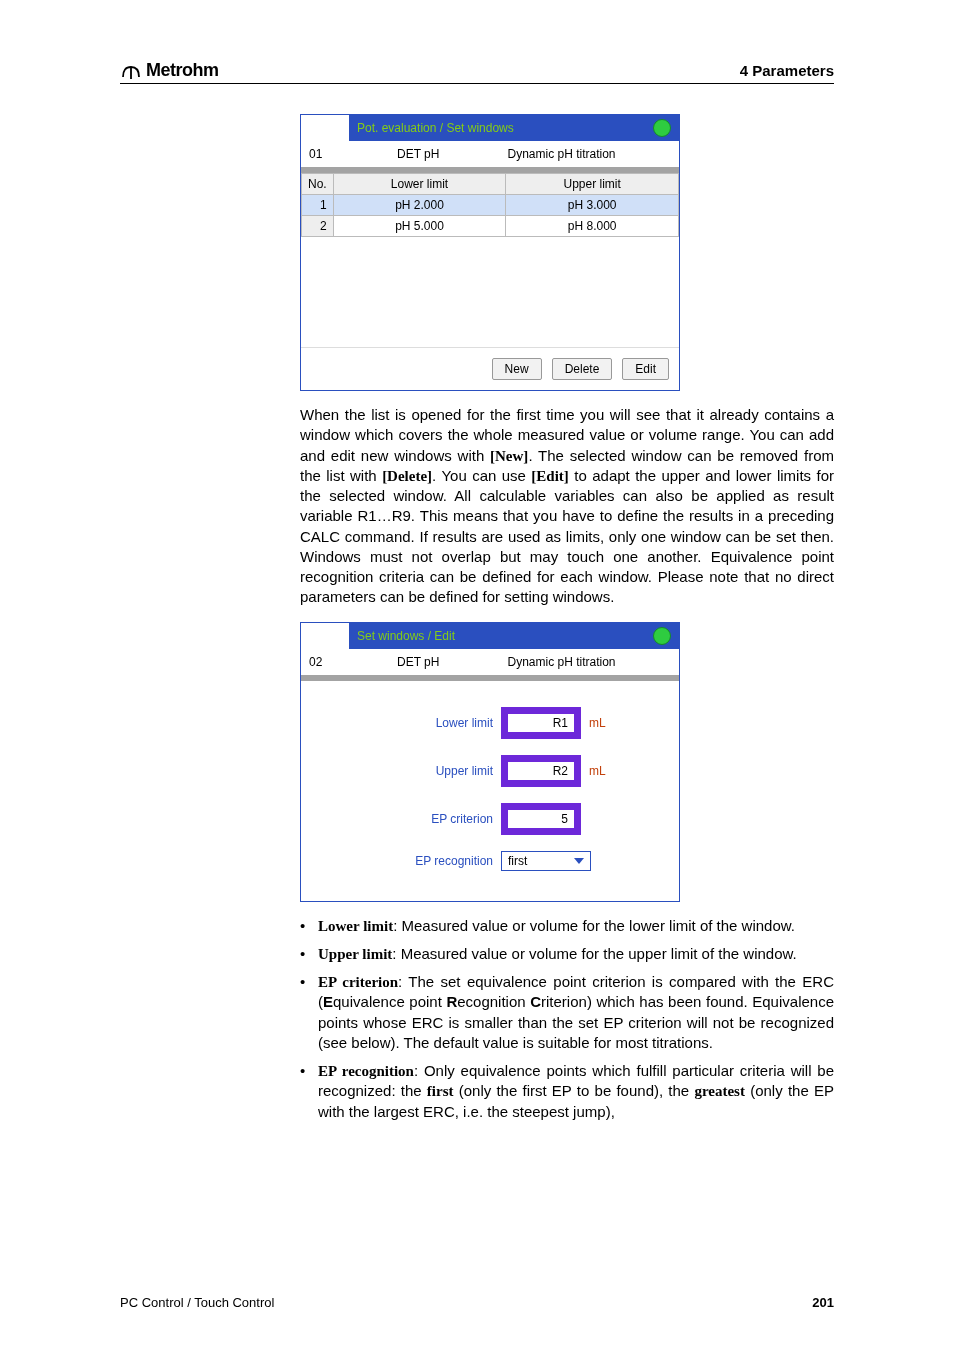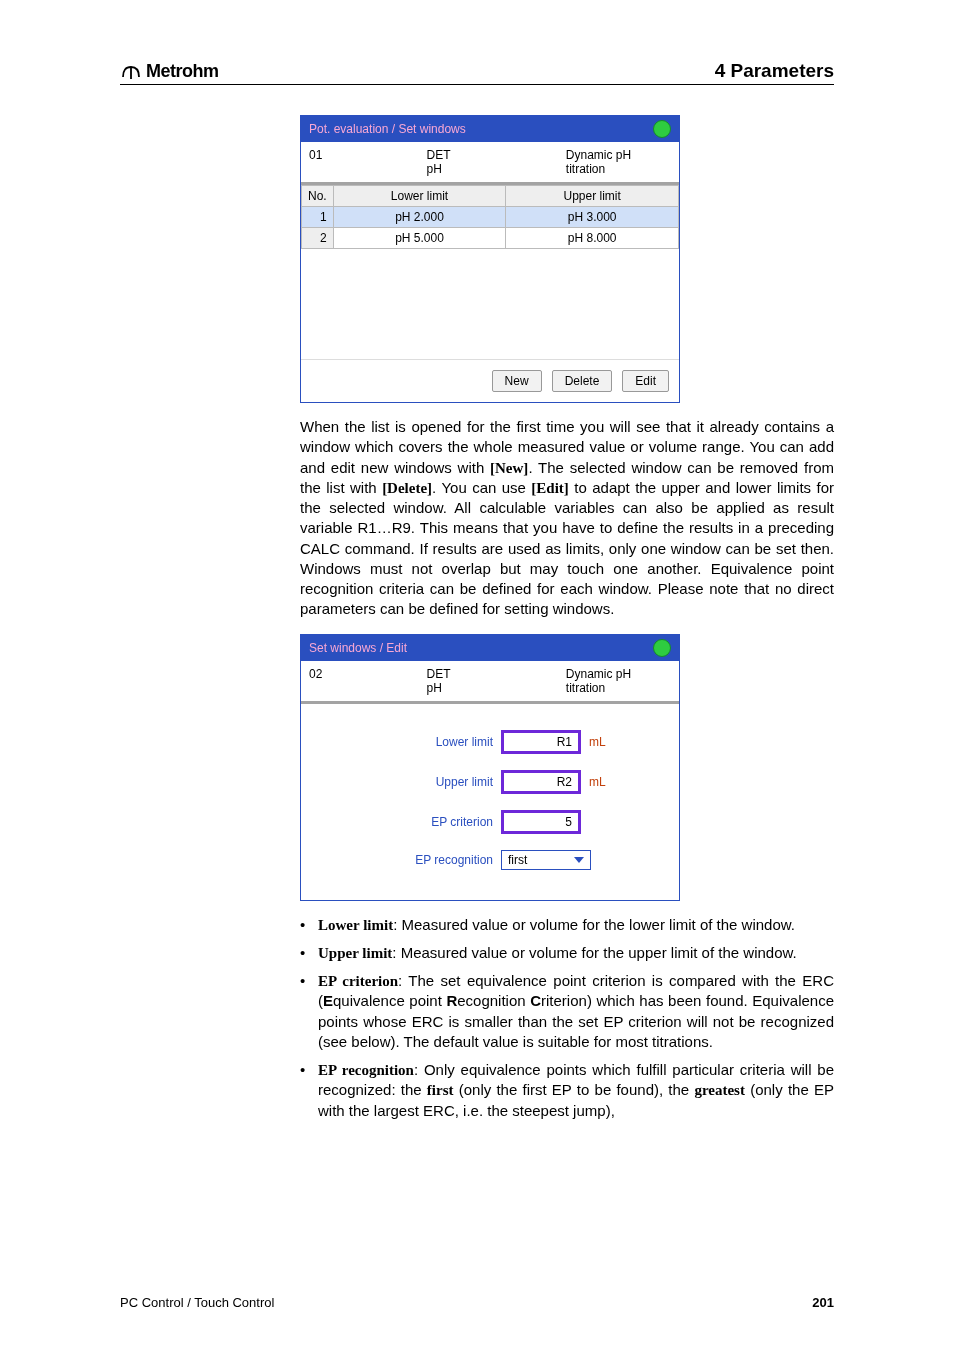--- a/index.html
+++ b/index.html
@@ -28,53 +28,54 @@
     align-items: center;
     gap: 4px;
   }
   .logo-text {
     font-weight: 900;
     font-size: 18px;
     letter-spacing: -0.5px;
   }
   .section-title {
     font-weight: 700;
-    font-size: 19px;
+    font-size: 15px;
   }
   .content {
     margin-left: 180px;
   }
   .dialog {
     border: 1px solid #2a4fbf;
     width: 380px;
     margin-bottom: 14px;
     font-size: 12px;
     position: relative;
     background: #fff;
   }
   .dialog-title {
     background: #2a4fbf;
-    color: #f9a8d4;
+    color: #84cc16;
     padding: 4px 8px;
     display: flex;
     justify-content: space-between;
     align-items: center;
+    margin-left: 48px;
   }
   .help-dot {
     width: 18px;
     height: 18px;
     border-radius: 50%;
     background: #2ecc40;
     border: 1px solid #158a2a;
   }
   .dialog-sub {
     display: flex;
     padding: 6px 8px;
-    gap: 98px;
-    border-bottom: 3px solid #a3a3a3;
+    gap: 68px;
+    border-bottom: 6px solid #a3a3a3;
     color: #000;
     font-size: 12px;
   }
   .dialog-sub .num { width: 20px; }
   .table {
     width: 100%;
     border-collapse: collapse;
     font-size: 12px;
   }
   .table th, .table td {
@@ -119,21 +120,21 @@
     padding: 8px 12px;
     gap: 8px;
   }
   .dialog2 .form-label {
     color: #2a4fbf;
     flex: 0 0 180px;
     text-align: right;
     font-size: 12px;
   }
   .dialog2 .form-input {
-    border: 3px solid #6d28d9;
+    border: 7px solid #6d28d9;
     padding: 2px 6px;
     width: 80px;
     text-align: right;
     font-size: 12px;
   }
   .dialog2 .unit { font-size: 12px; color:#c2410c; }
   .dialog2 .dropdown {
     border: 1px solid #2a4fbf;
     padding: 2px 6px;
     width: 90px;

